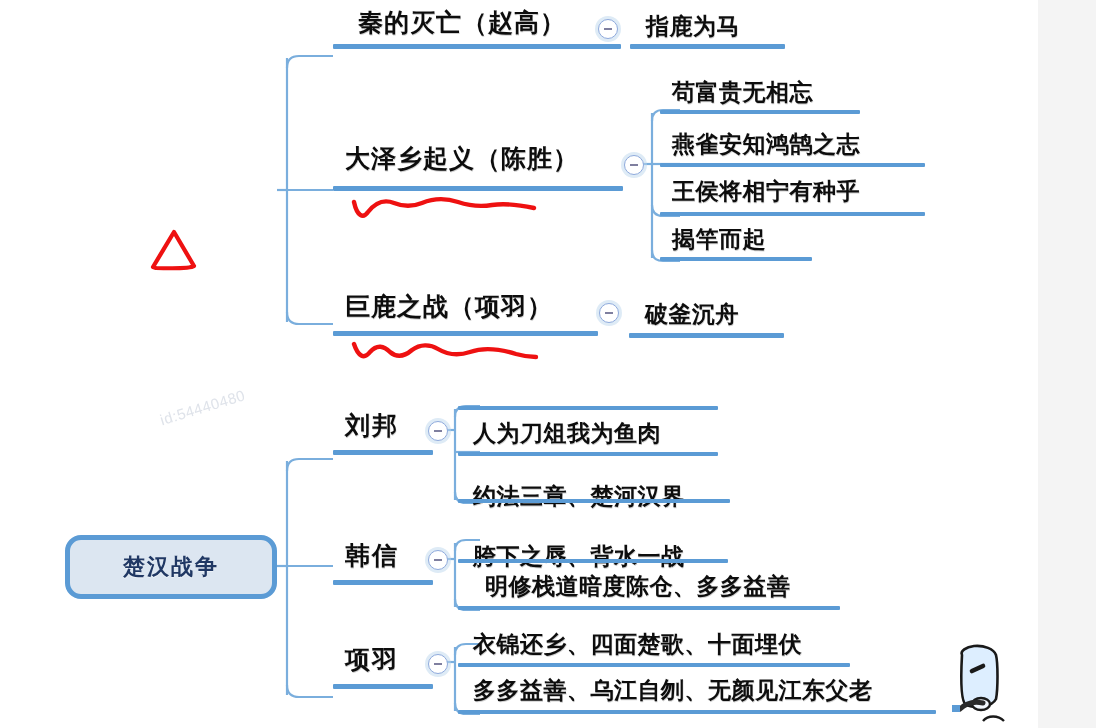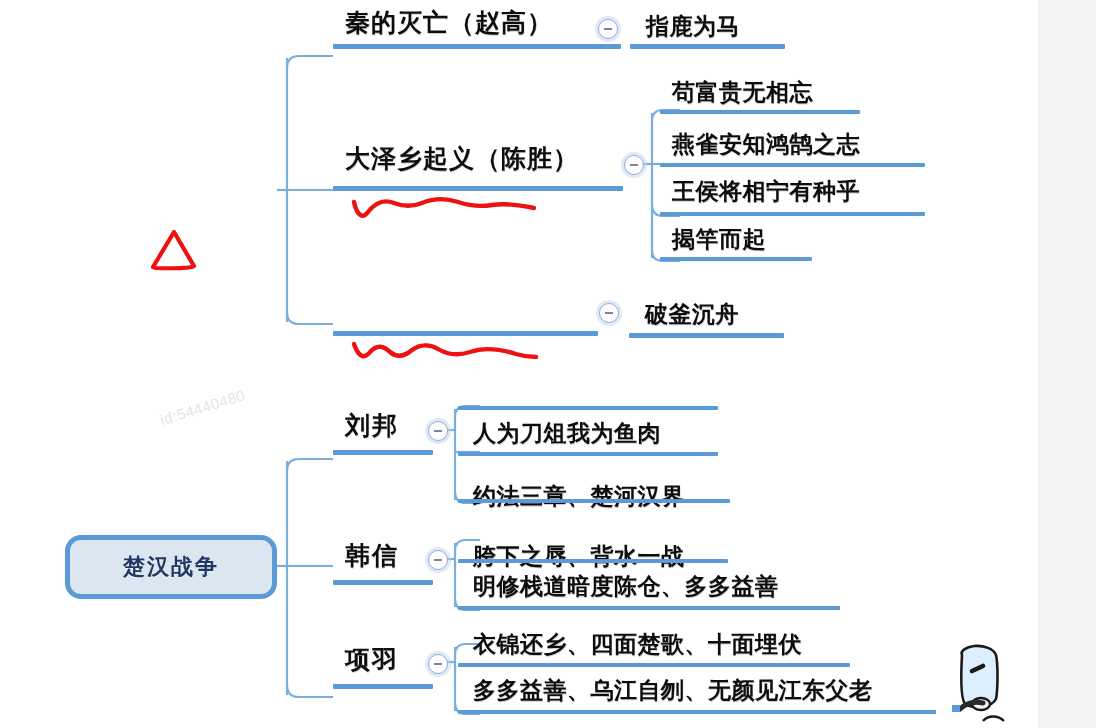--- a/index.html
+++ b/index.html
@@ -184,21 +184,21 @@
       <path d="M455,647 V711"></path>
       <path d="M455,655 Q455,644 466,644 H480"></path>
       <path d="M455,703 Q455,714 466,714 H480"></path>
     </g>
   </svg>
 
   <div class="gutter-edge"></div>
   <div class="gutter"></div>
 
 
-  <div class="node l2" style="left:345px; top:10px;">秦的灭亡（赵高）</div>
+  <div class="node l2" style="left:358px; top:10px;">秦的灭亡（赵高）</div>
   <div class="bar thick" style="left:333px; top:44px; width:288px;"></div>
   <div class="toggle" style="left:598px; top:19px;"></div>
   <div class="node l3" style="left:646px; top:15px;">指鹿为马</div>
   <div class="bar thick" style="left:630px; top:44px; width:155px;"></div>
 
   <div class="node l2" style="left:345px; top:146px;">大泽乡起义（陈胜）</div>
   <div class="bar thick" style="left:333px; top:186px; width:290px;"></div>
   <div class="toggle" style="left:624px; top:155px;"></div>
 
   <div class="node l3" style="left:672px; top:81px;">苟富贵无相忘</div>
@@ -206,20 +206,21 @@
 
   <div class="node l3" style="left:672px; top:133px;">燕雀安知鸿鹄之志</div>
   <div class="bar thin" style="left:660px; top:163px; width:265px;"></div>
 
   <div class="node l3" style="left:672px; top:180px;">王侯将相宁有种乎</div>
   <div class="bar thin" style="left:660px; top:212px; width:265px;"></div>
 
   <div class="node l3" style="left:672px; top:228px;">揭竿而起</div>
   <div class="bar thin" style="left:660px; top:257px; width:152px;"></div>
 
+  <div class="node l2" style="left:345px; top:294px;">巨鹿之战（项羽）</div>
   <div class="bar thick" style="left:333px; top:331px; width:265px;"></div>
   <div class="toggle" style="left:599px; top:303px;"></div>
   <div class="node l3" style="left:645px; top:303px;">破釜沉舟</div>
   <div class="bar thick" style="left:629px; top:333px; width:155px;"></div>
 
   <div class="root-node" style="left:65px; top:535px; width:212px; height:64px;">
     <span>楚汉战争</span>
   </div>
 
   <div class="node name" style="left:345px; top:413px;">刘邦</div>
@@ -234,21 +235,21 @@
   <div class="node l3" style="left:473px; top:469px;margin-top:16px;">约法三章、楚河汉界</div>
   <div class="bar thin" style="left:458px; top:499px; width:272px;"></div>
 
   <div class="node name" style="left:345px; top:543px;text-align:right;">韩信</div>
   <div class="bar thick" style="left:333px; top:580px; width:100px;"></div>
   <div class="toggle" style="left:428px; top:550px;"></div>
 
   <div class="node l3" style="left:473px; top:529px;margin-top:16px;">胯下之辱、背水一战</div>
   <div class="bar thin" style="left:458px; top:559px; width:270px;"></div>
 
-  <div class="node l3" style="left:473px; top:575px;">明修栈道暗度陈仓、多多益善</div>
+  <div class="node l3" style="left:485px; top:575px;">明修栈道暗度陈仓、多多益善</div>
   <div class="bar thin" style="left:458px; top:606px; width:382px;"></div>
 
   <div class="node name" style="left:345px; top:647px;text-align:right;">项羽</div>
   <div class="bar thick" style="left:333px; top:684px; width:100px;"></div>
   <div class="toggle" style="left:428px; top:654px;"></div>
 
   <div class="node l3" style="left:473px; top:633px;">衣锦还乡、四面楚歌、十面埋伏</div>
   <div class="bar thin" style="left:458px; top:663px; width:392px;"></div>
 
   <div class="node l3" style="left:473px; top:679px;">多多益善、乌江自刎、无颜见江东父老</div>

